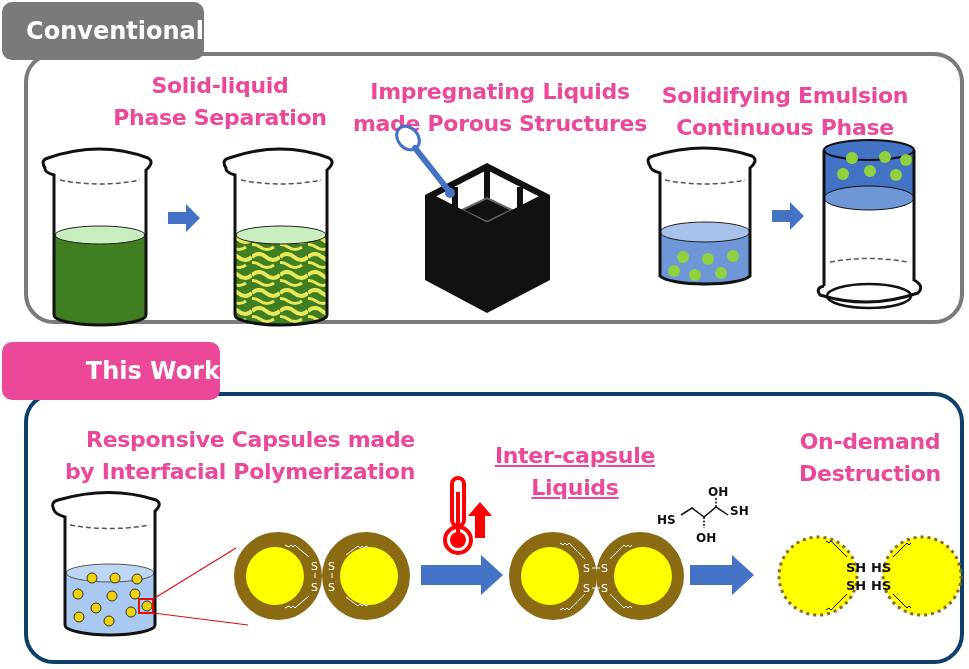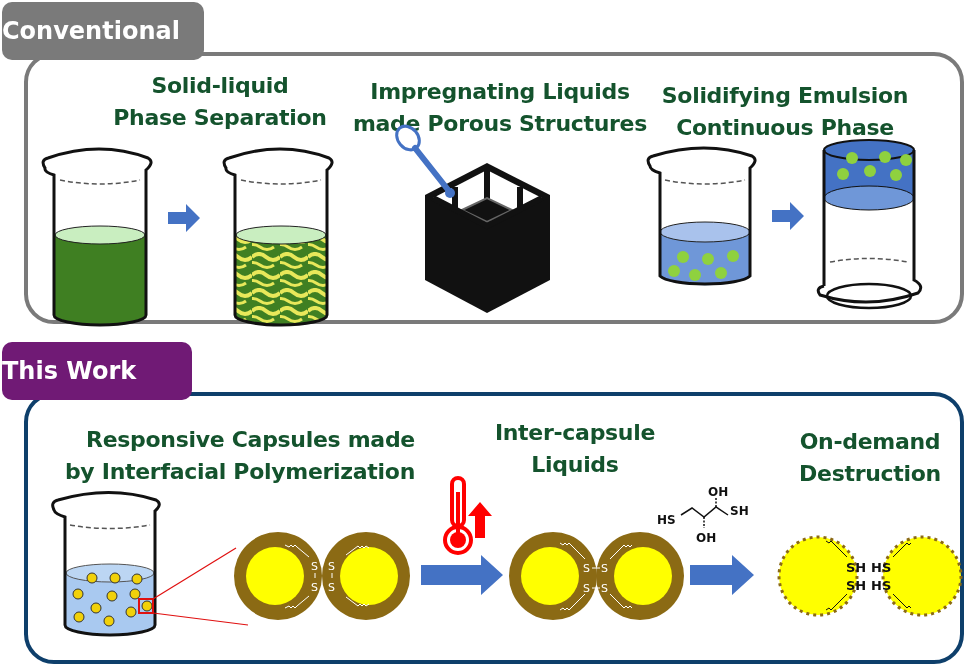--- a/index.html
+++ b/index.html
@@ -2,25 +2,25 @@
 <html><head>
 <meta charset="utf-8">
 <style>
   html, body { margin: 0; padding: 0; background: #ffffff; }
   body { width: 969px; height: 669px; position: relative; overflow: hidden;
          font-family: "DejaVu Sans", "Liberation Sans", sans-serif; }
   .panel { position: absolute; border-radius: 30px; box-sizing: border-box; background: #fff; }
   #panel-conv { left: 24px; top: 52px; width: 940px; height: 272px; border: 4px solid #7a7a7a; }
   #panel-work { left: 24px; top: 392px; width: 940px; height: 272px; border: 4px solid #0e3f6b; }
   .tab { position: absolute; height: 58px; border-radius: 10px; color: #fff; font-weight: bold;
-         font-size: 24px; line-height: 58px; text-align: left; box-sizing: border-box; }
+         font-size: 24px; line-height: 58px; text-align: right; box-sizing: border-box; }
   #tab-conv { left: 2px; top: 2px; width: 202px; background: #7a7a7a; }
-  #tab-work { left: 2px; top: 342px; width: 190px; background: #701a75; }
+  #tab-work { left: 2px; top: 342px; width: 218px; background: #ec4899; }
   .title { position: absolute; font-weight: bold; font-size: 22px; line-height: 32px;
-           color: #14532d; text-align: center; letter-spacing: -0.3px; }
+           color: #ec4899; text-align: center; letter-spacing: -0.3px; }
   .title div { white-space: nowrap; }
   svg.art { position: absolute; left: 0; top: 0; }
 </style>
 </head>
 <body>
 
 <div class="panel" id="panel-conv"></div>
 <div class="tab" id="tab-conv">Conventional</div>
 <div class="panel" id="panel-work"></div>
 <div class="tab" id="tab-work">This Work</div>
@@ -35,21 +35,21 @@
 </div>
 <div class="title" style="left:650px; top:68px; width:270px;margin-top:12px;">
   <div>Solidifying Emulsion</div>
   <div>Continuous Phase</div>
 </div>
 
 <div class="title" style="left:45px; top:424px; width:370px;text-align:right;">
   <div>Responsive Capsules made</div>
   <div>by Interfacial Polymerization</div>
 </div>
-<div class="title" style="left:490px; top:417px; width:170px;">
+<div class="title" style="left:490px; top:440px; width:170px;text-decoration:underline;">
   <div>Inter-capsule</div>
   <div>Liquids</div>
 </div>
 <div class="title" style="left:790px; top:426px; width:160px;">
   <div>On-demand</div>
   <div>Destruction</div>
 </div>
 
 <svg class="art" width="969" height="669" viewBox="0 0 969 669" xmlns="http://www.w3.org/2000/svg">
   <defs>

